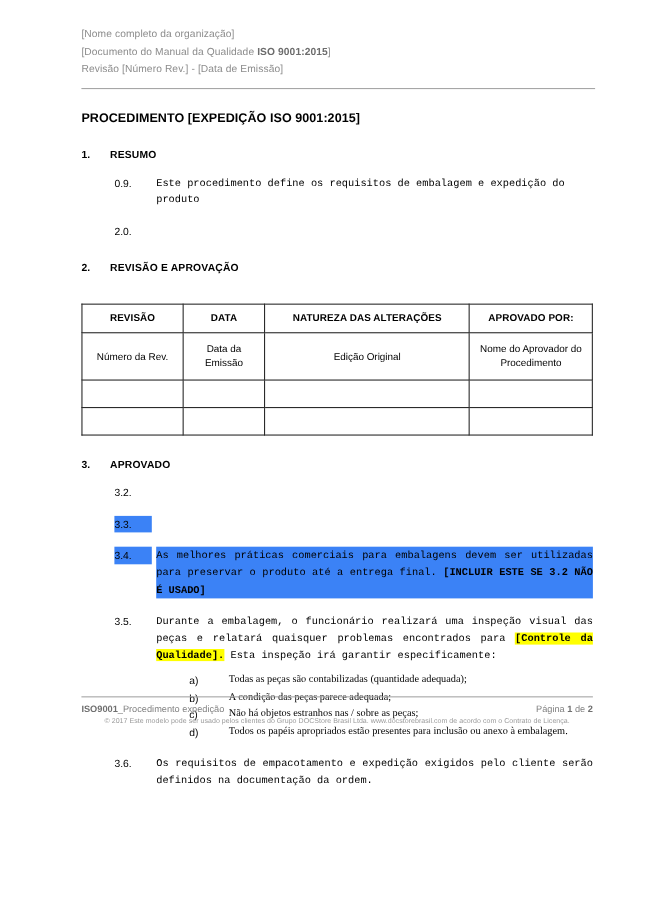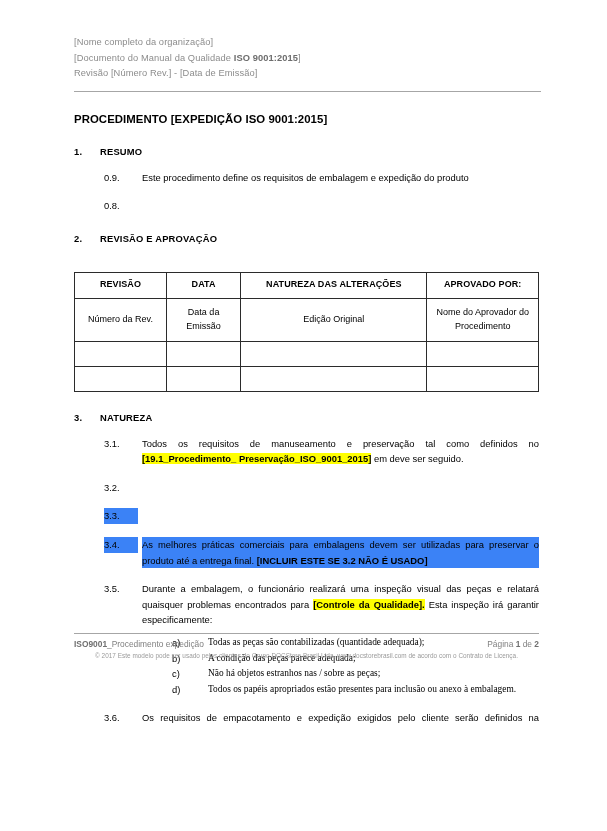--- a/index.html
+++ b/index.html
@@ -12,21 +12,21 @@
     height: 831px;
     font-family: "Liberation Sans", sans-serif;
     color: #000000;
     -webkit-font-smoothing: antialiased;
   }
   .page {
     position: relative;
     width: 607px;
     height: 729px;
     box-sizing: border-box;
-    padding: 35px 68px 0 74px;
+    padding: 24px 68px 0 74px;
     background: #ffffff;
     overflow: hidden;
   }
 
   
   .doc-header {
     color: #8c8c8c;
     font-size: 9.3px;
     line-height: 15.5px;
     letter-spacing: 0.01em;
@@ -73,20 +73,21 @@
     margin-top: 13px;
     padding-left: 30px;
   }
   .clause .cnum {
     flex: 0 0 38px;
     width: 38px;
   }
   .clause .ctext {
     flex: 1 1 auto;
     text-align: justify;
+    font-family: Liberation Mono, monospace;
   }
   .clause .ctext.nojustify { text-align: left; }
 
   .hl {
     background: #ffff00;
   }
   .b { font-weight: bold; }
 
   
   .clause.full-hl .cnum,
@@ -201,21 +202,21 @@
     <span class="num">1.</span>
     <span>RESUMO</span>
   </div>
 
   <div class="clause">
     <span class="cnum">0.9.</span>
     <span class="ctext nojustify">Este procedimento define os requisitos de embalagem e expedição do produto</span>
   </div>
 
   <div class="clause">
-    <span class="cnum">0.8.</span>
+    <span class="cnum">2.0.</span>
   </div>
 
   <div class="section-head sec2">
     <span class="num">2.</span>
     <span>REVISÃO E APROVAÇÃO</span>
   </div>
 
   <table class="rev-table">
     <thead>
       <tr>
@@ -242,27 +243,23 @@
         <td></td>
         <td></td>
         <td></td>
         <td></td>
       </tr>
     </tbody>
   </table>
 
   <div class="section-head sec3">
     <span class="num">3.</span>
-    <span>NATUREZA</span>
-  </div>
-
-  <div class="clause">
-    <span class="cnum">3.1.</span>
-    <span class="ctext"><span>Todos os requisitos de manuseamento e preservação tal como definidos no </span><span class="hl b">[19.1_Procedimento_ Preservação_ISO_9001_2015]</span><span> em deve ser seguido.</span></span>
-  </div>
+    <span>APROVADO</span>
+  </div>
+
 
   <div class="clause">
     <span class="cnum">3.2.</span>
   </div>
 
   <div class="clause full-hl">
     <span class="cnum"><span>3.3.</span></span>
   </div>
 
   <div class="clause full-hl">

